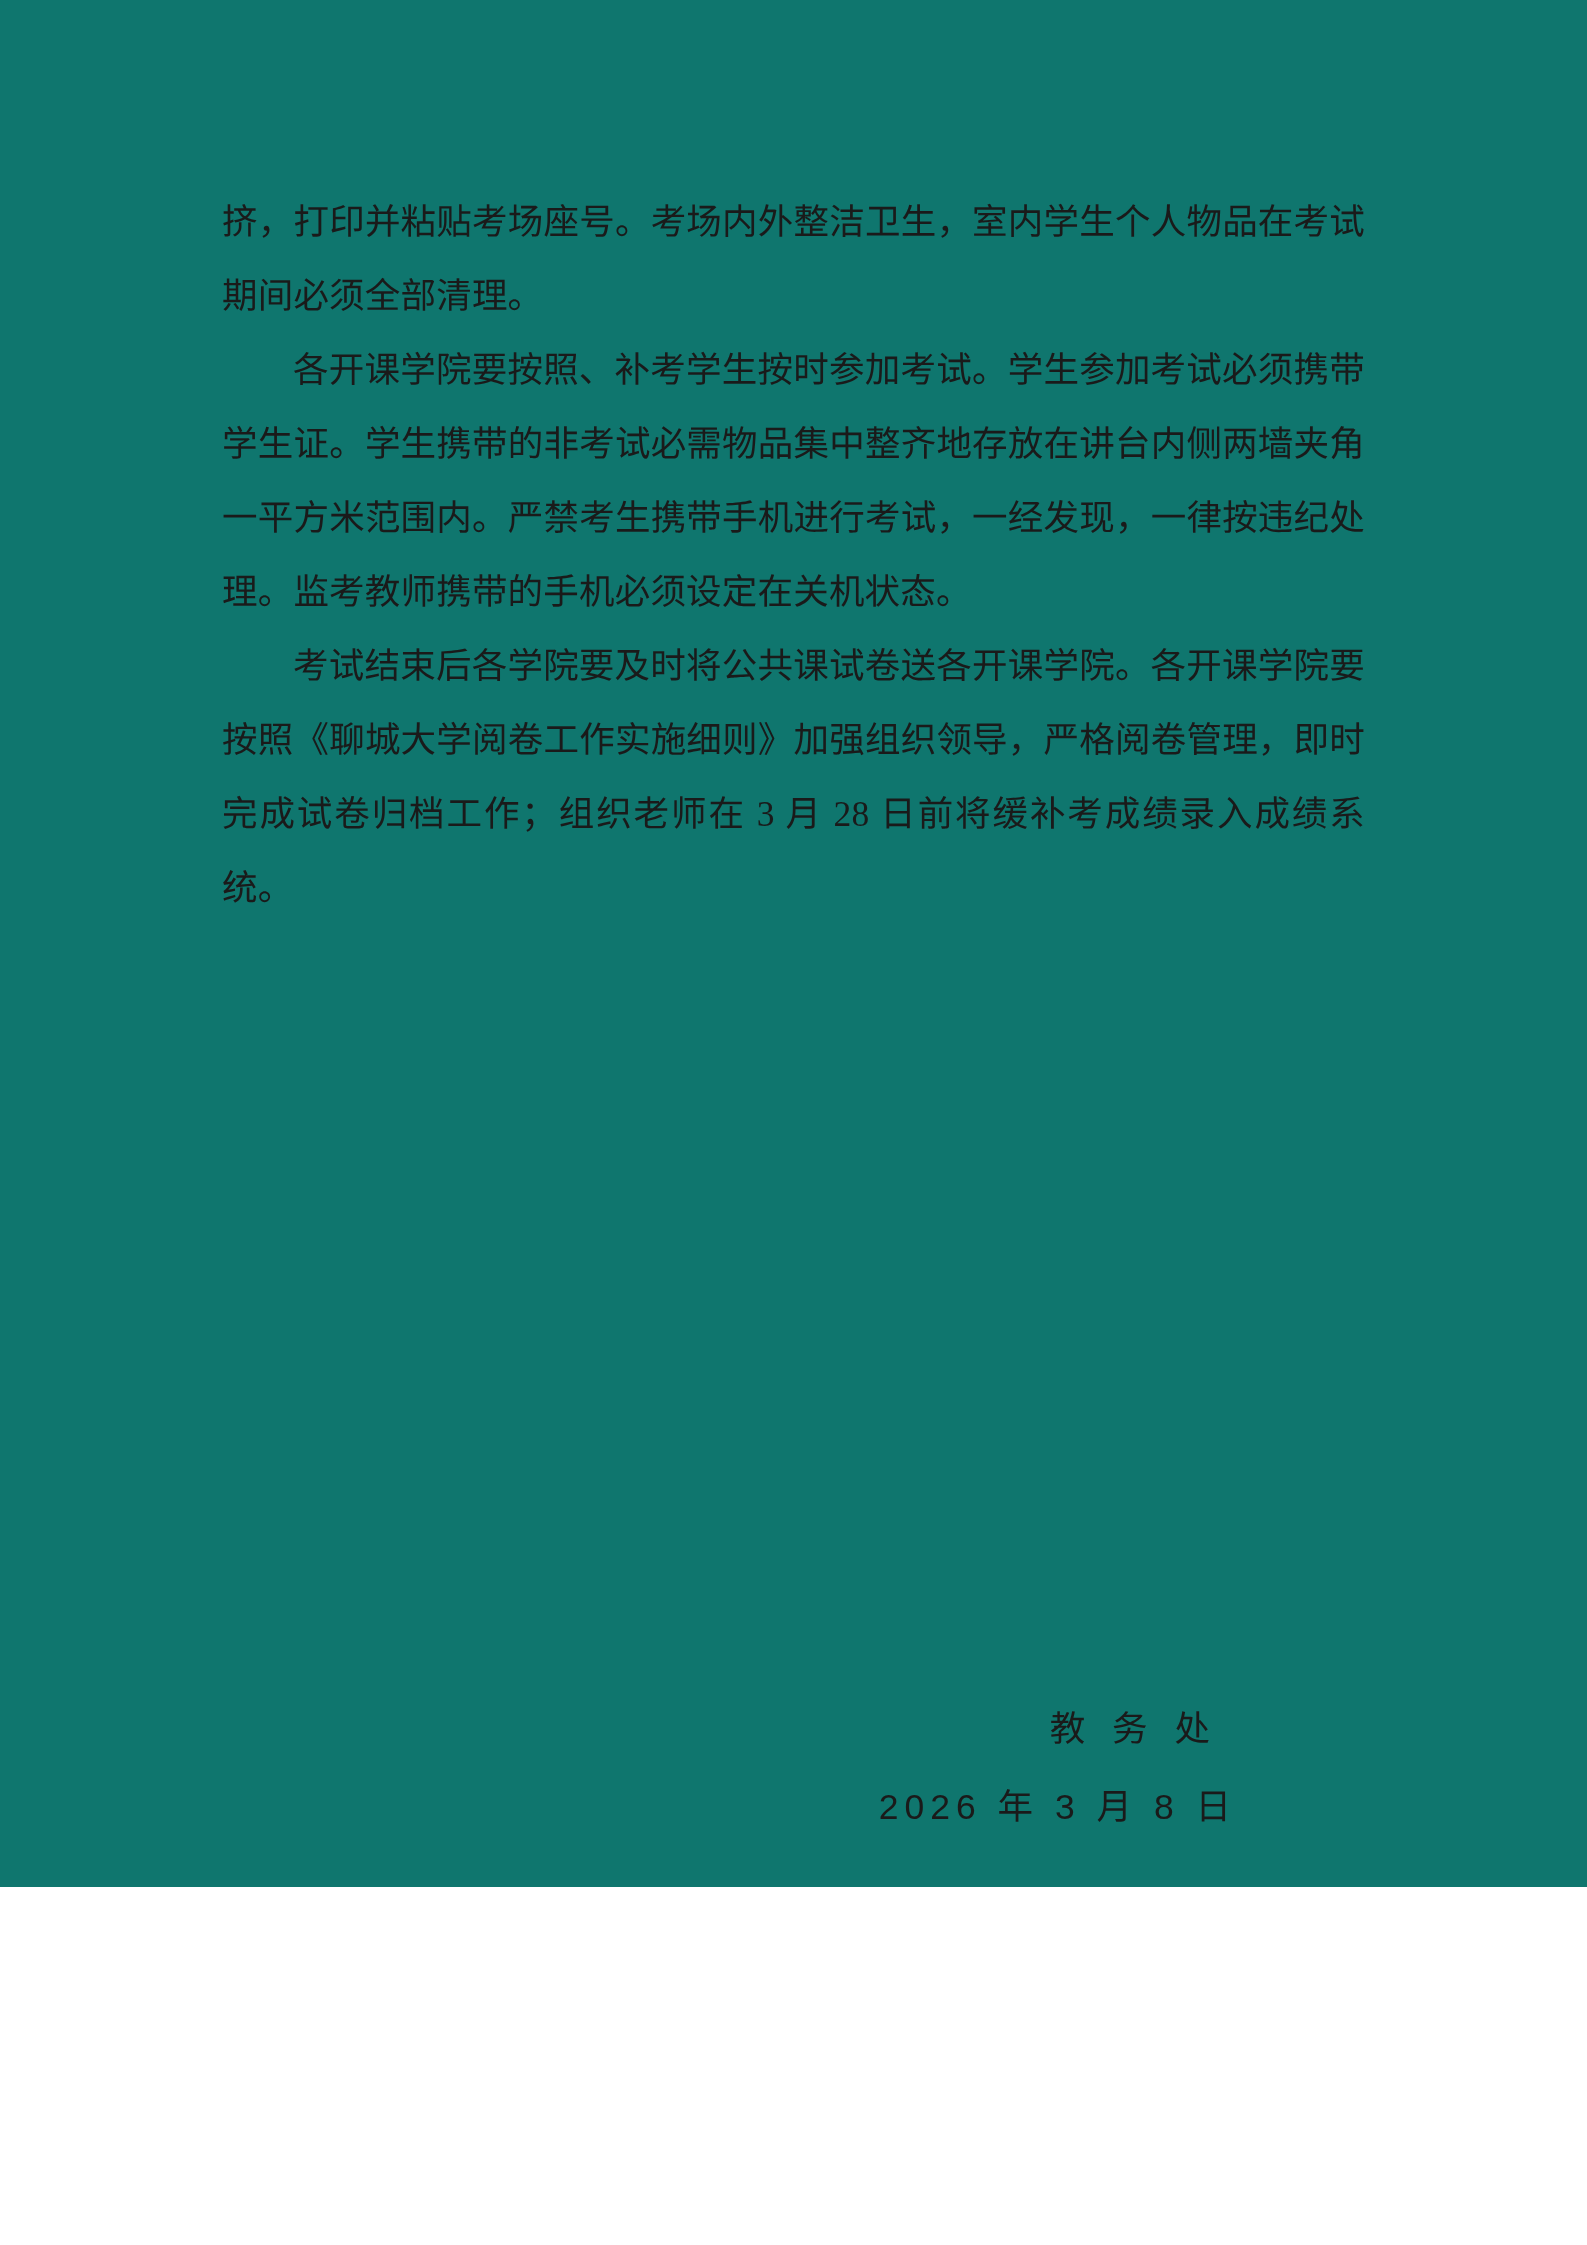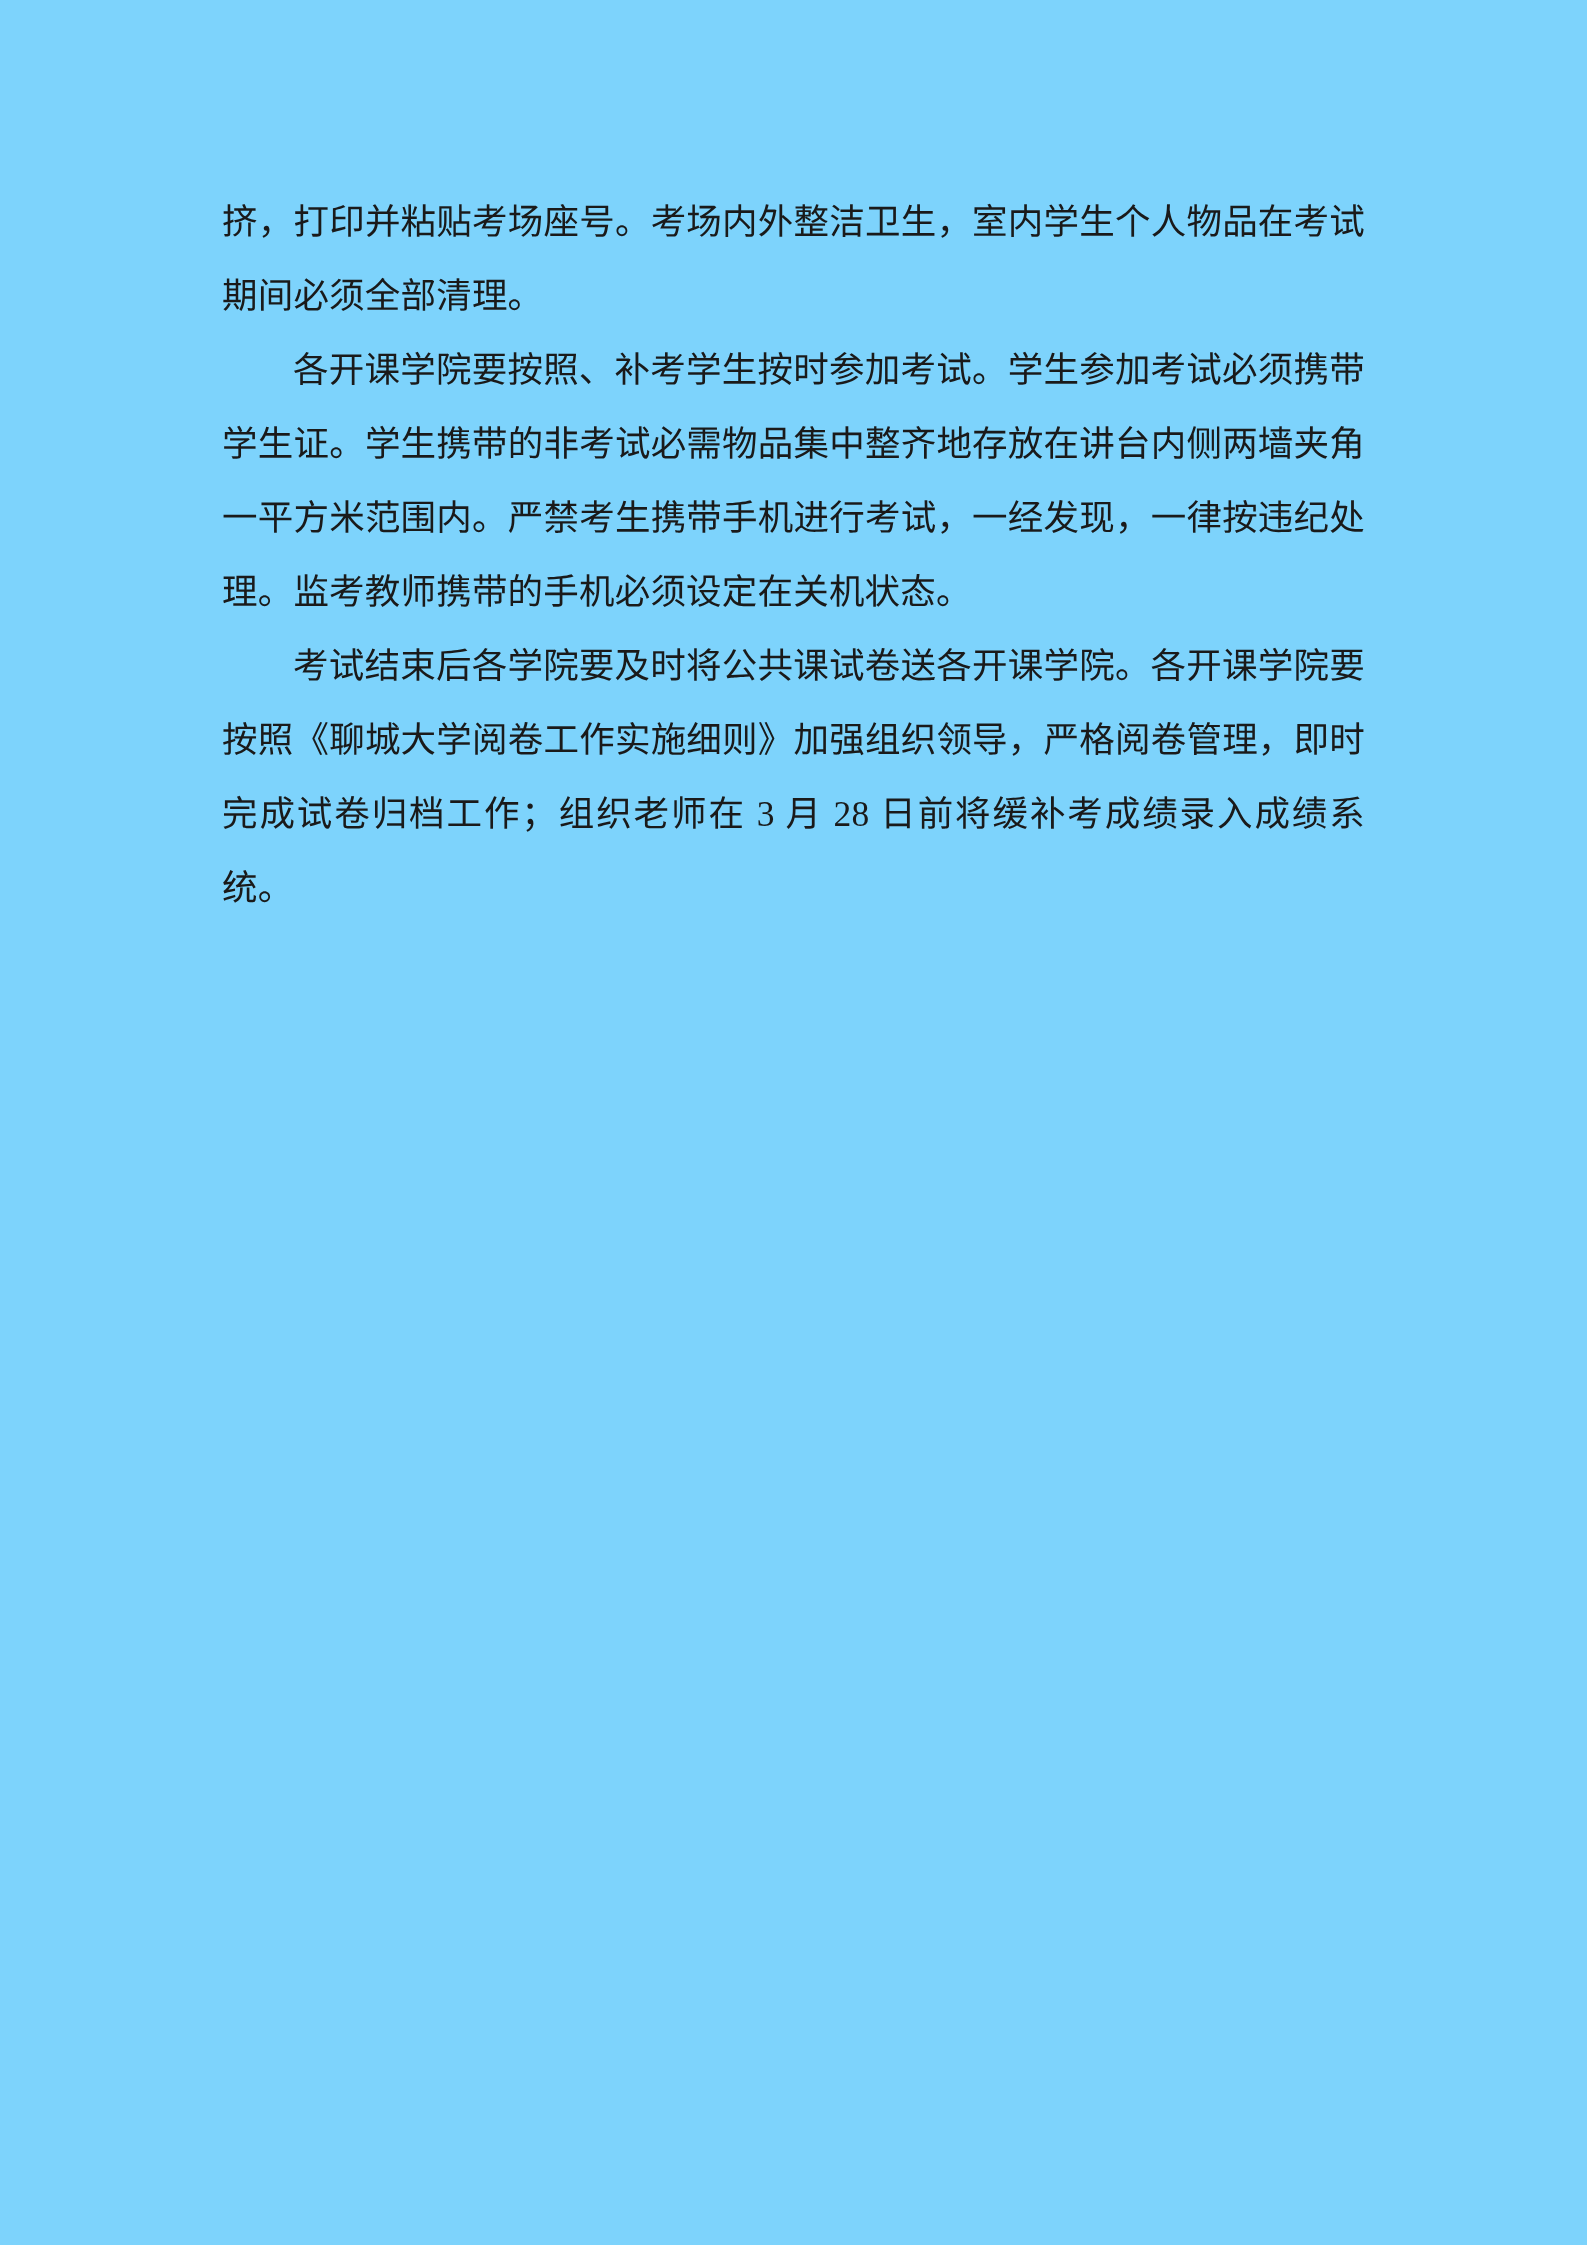--- a/index.html
+++ b/index.html
@@ -13,22 +13,22 @@
     font-family: "Liberation Serif", "DejaVu Serif", serif;
     color: #000000;
     position: relative;
     overflow: hidden;
   }
   .page {
     position: absolute;
     top: 0;
     left: 0;
     width: 1587px;
-    height: 2245px;
-    background: #7dd3fc;
+    height: 1887px;
+    background: #0f766e;
   }
   .content {
     position: absolute;
     left: 222px;
     top: 185px;
     width: 1143px;
   }
   p.para {
     margin: 0 0 0 0;
     font-size: 35.5px;
@@ -68,14 +68,18 @@
 <body>
 
 <div class="page">
 
   <div class="content">
     <p class="para">挤，打印并粘贴考场座号。考场内外整洁卫生，室内学生个人物品在考试期间必须全部清理。</p>
     <p class="para indent">各开课学院要按照、补考学生按时参加考试。学生参加考试必须携带学生证。学生携带的非考试必需物品集中整齐地存放在讲台内侧两墙夹角一平方米范围内。严禁考生携带手机进行考试，一经发现，一律按违纪处理。监考教师携带的手机必须设定在关机状态。</p>
     <p class="para indent">考试结束后各学院要及时将公共课试卷送各开课学院。各开课学院要按照《聊城大学阅卷工作实施细则》加强组织领导，严格阅卷管理，即时完成试卷归档工作；组织老师在 3 月 28 日前将缓补考成绩录入成绩系统。</p>
   </div>
 
+  <div class="signature-block">
+    <div class="sig-line">教 务 处</div>
+    <div class="sig-date">2026 年 3 月 8 日</div>
+  </div>
 
 </div>
 
 </body></html>

